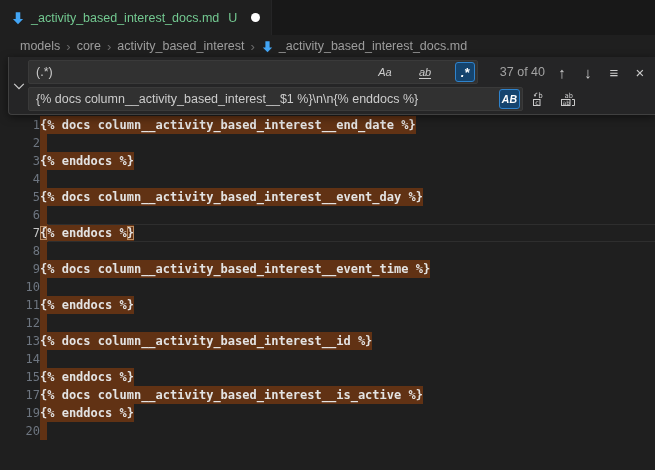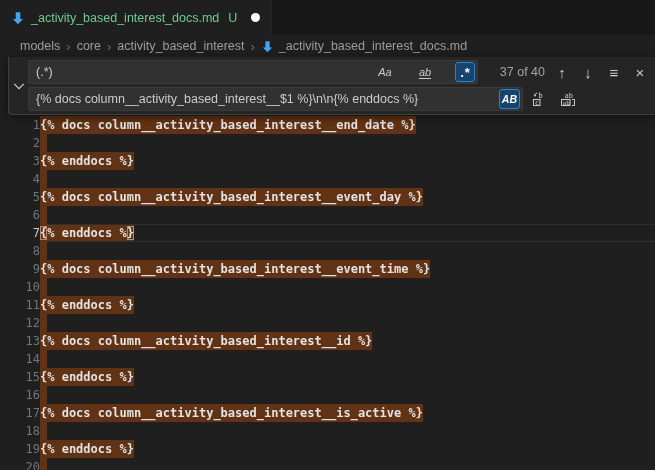--- a/index.html
+++ b/index.html
@@ -226,32 +226,24 @@
   </div>
     <div class="line">
     <span class="line-num">14</span>
     <span class="line-text empty-match"></span>
   </div>
     <div class="line">
     <span class="line-num">15</span>
     <span class="line-text match">{% enddocs %}</span>
   </div>
     <div class="line">
-    <span class="line-num">16</span>
-    <span class="line-text empty-match"></span>
-  </div>
-    <div class="line">
     <span class="line-num">17</span>
     <span class="line-text match">{% docs column__activity_based_interest__is_active %}</span>
   </div>
     <div class="line">
-    <span class="line-num">18</span>
-    <span class="line-text empty-match"></span>
-  </div>
-    <div class="line">
     <span class="line-num">19</span>
     <span class="line-text match">{% enddocs %}</span>
   </div>
     <div class="line">
     <span class="line-num">20</span>
     <span class="line-text empty-match"></span>
   </div>
   </div>
 
 </body></html>

